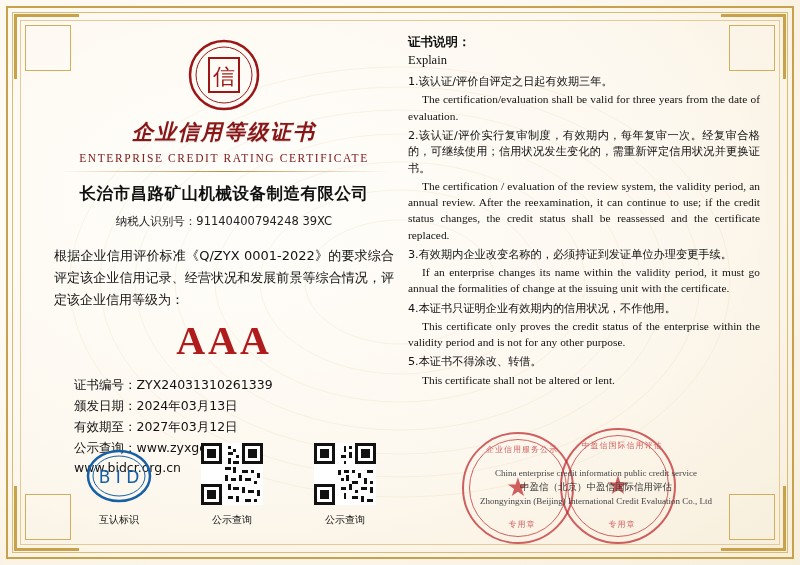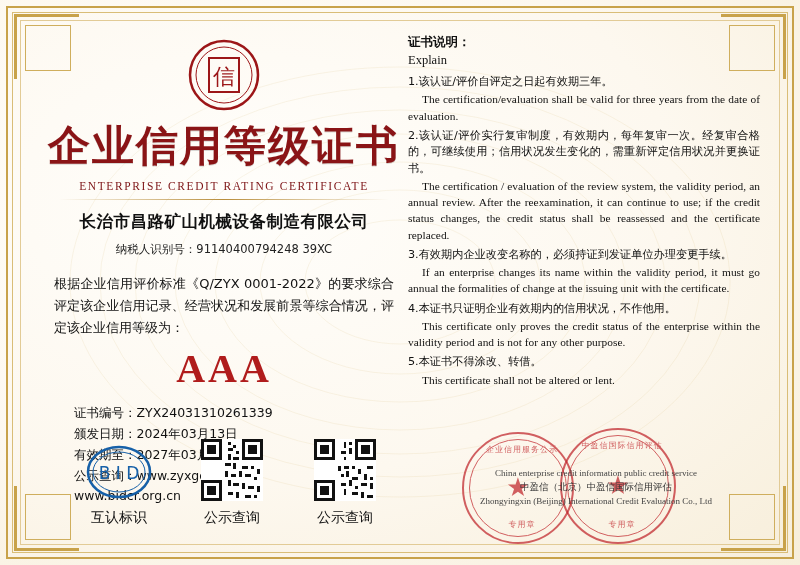--- a/index.html
+++ b/index.html
@@ -49,23 +49,24 @@
 
   
   .left{
     position:absolute;left:0;top:0;width:392px;height:100%;
     text-align:center;
   }
   .emblem{
     margin:10px auto 2px;width:74px;height:74px;position:relative;
   }
   .title-cn{
-    font-size:42px;letter-spacing:2px;color:#8a1416;font-weight:bold;
+    font-size:21px;letter-spacing:2px;color:#8a1416;font-weight:bold;
     margin-top:6px;font-family:"DejaVu Sans", sans-serif;
     text-shadow:0 1px 0 rgba(0,0,0,.15);
+    font-style:italic;
   }
   .title-en{
     font-size:11.5px;letter-spacing:1.6px;color:#7d1416;margin-top:6px;
     font-family:"Liberation Serif", serif;
   }
   .title-rule{
     width:330px;height:1px;background:linear-gradient(90deg,rgba(180,140,60,0),#b98e3c,rgba(180,140,60,0));
     margin:7px auto 0;
   }
   .company{
@@ -90,21 +91,21 @@
   .fields .u{ text-decoration:none; }
   .urls{
     margin-left:46px;text-align:left;font-size:12.5px;line-height:20px;color:#111;
     font-family:"DejaVu Sans", sans-serif;
   }
   .badges{
     position:absolute;left:54px;bottom:10px;width:300px;
     display:flex;justify-content:space-between;align-items:flex-end;
   }
   .badge{width:74px;text-align:center;}
-  .badge .cap{font-size:14px;color:#111;margin-top:4px;font-family:Liberation Serif, serif;}
+  .badge .cap{font-size:10px;color:#111;margin-top:4px;font-family:Liberation Serif, serif;}
   .qr{width:62px;height:62px;margin:0 auto;}
 
   
   .right{
     position:absolute;right:12px;top:6px;width:352px;height:100%;
     font-family:"DejaVu Sans", sans-serif;color:#111;
   }
   .right h4{
     margin:0 0 2px 0;font-size:12.5px;font-weight:bold;
   }

